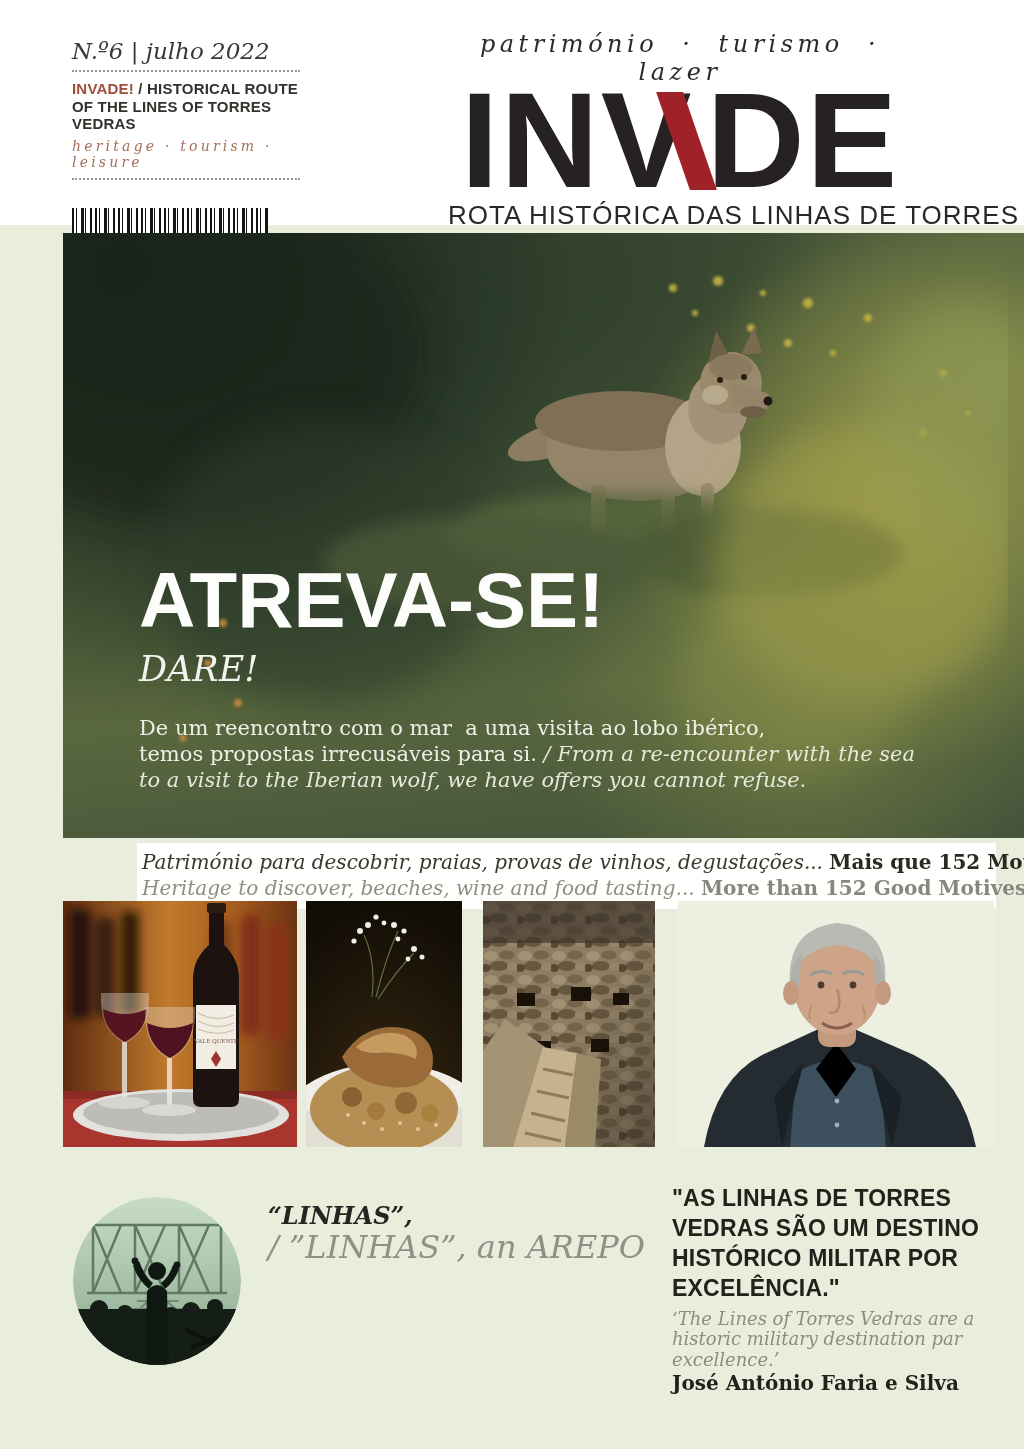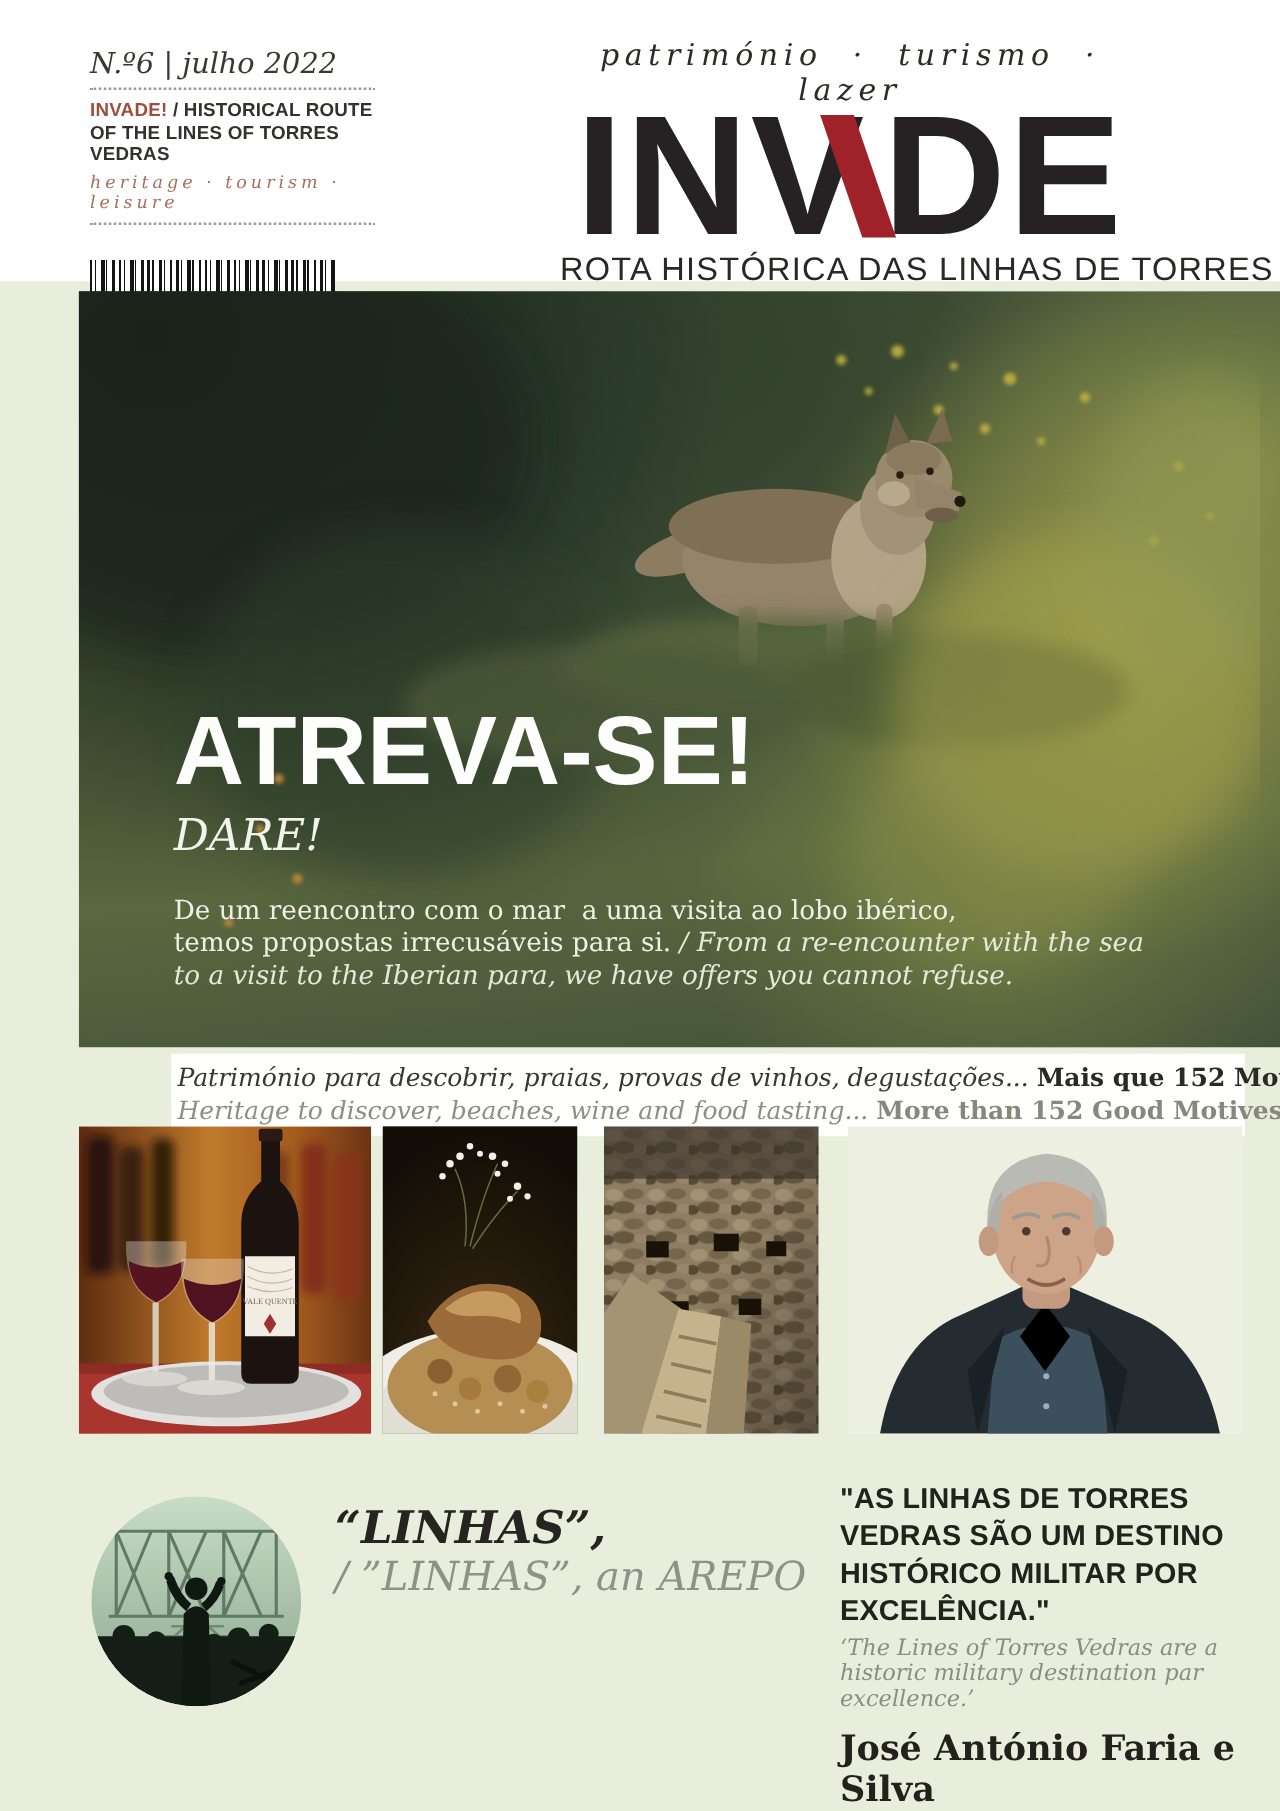--- a/index.html
+++ b/index.html
@@ -64,28 +64,28 @@
   figure{margin:0;padding:0;position:absolute;overflow:hidden;}
   .ph-wine{left:63px;top:901px;width:234px;height:246px;}
   .ph-food{left:306px;top:901px;width:156px;height:246px;}
   .ph-ruins{left:483px;top:901px;width:172px;height:246px;}
   .ph-portrait{left:678px;top:901px;width:316px;height:246px;}
   figure svg{display:block;}
 
   
   .circle-photo{left:73px;top:1197px;width:168px;height:168px;border-radius:50%;}
   .feature{position:absolute;left:268px;top:1202px;width:420px;}
-  .feat-t{font-family:"DejaVu Serif",serif;font-style:italic;font-weight:700;font-size:36px;
+  .feat-t{font-family:"DejaVu Serif",serif;font-style:italic;font-weight:700;font-size:24px;
           line-height:1.14;color:#262320;}
   .feat-s{font-family:"DejaVu Serif",serif;font-style:italic;font-size:32px;line-height:1.16;color:#8f9088;}
   .quote{position:absolute;left:672px;top:1184px;width:318px;}
   .quote-pt{font-weight:700;font-size:23px;line-height:1.3;letter-spacing:.2px;color:#20221c;}
   .quote-en{margin-top:5px;font-family:"DejaVu Serif",serif;font-style:italic;font-size:18px;
             line-height:1.15;color:#8b8c83;}
-  .quote-author{margin-top:11px;font-family:"DejaVu Serif",serif;font-weight:700;font-size:28px;color:#24211d;}
+  .quote-author{font-family:"DejaVu Serif",serif;font-weight:700;font-size:20px;color:#24211d;}
 </style>
 </head>
 <body>
 
 <div class="page">
   <div class="green-bg"></div>
 
   <div class="mast-left">
     <div class="issue">N.º6 | julho 2022</div>
     <div class="edition">
@@ -176,21 +176,21 @@
       <ellipse cx="800" cy="330" rx="150" ry="135" fill="#a3a04b" opacity=".55" filter="url(#b18)"></ellipse>
       <ellipse cx="900" cy="190" rx="95" ry="120" fill="#8f9a55" opacity=".5" filter="url(#b18)"></ellipse>
       <ellipse cx="730" cy="450" rx="120" ry="90" fill="#8a8f49" opacity=".4" filter="url(#b18)"></ellipse>
     </svg>
     <div class="hero-text">
       <h1 class="hero-title">ATREVA-SE!</h1>
       <div class="hero-dare">DARE!</div>
       <p class="hero-p">
         <span class="l">De um reencontro com o mar &nbsp;a uma visita ao lobo ibérico,</span>
         <span class="l"><span>temos propostas irrecusáveis para si. </span><em>/ From a re-encounter with the sea</em></span>
-        <span class="l"><em>to a visit to the Iberian para, we have offers you cannot refuse.</em></span>
+        <span class="l"><em>to a visit to the Iberian wolf, we have offers you cannot refuse.</em></span>
       </p>
     </div>
   </section>
 
   <section class="caption-strip">
     <div class="cap-line cap-pt"><em>Património para descobrir, praias, provas de vinhos, degustações... </em><strong>Mais que 152 Motivos Fortes.</strong></div>
     <div class="cap-line cap-en"><em>Heritage to discover, beaches, wine and food tasting... </em><strong>More than 152 Good Motives.</strong></div>
   </section>
 
   <figure class="ph-wine">

